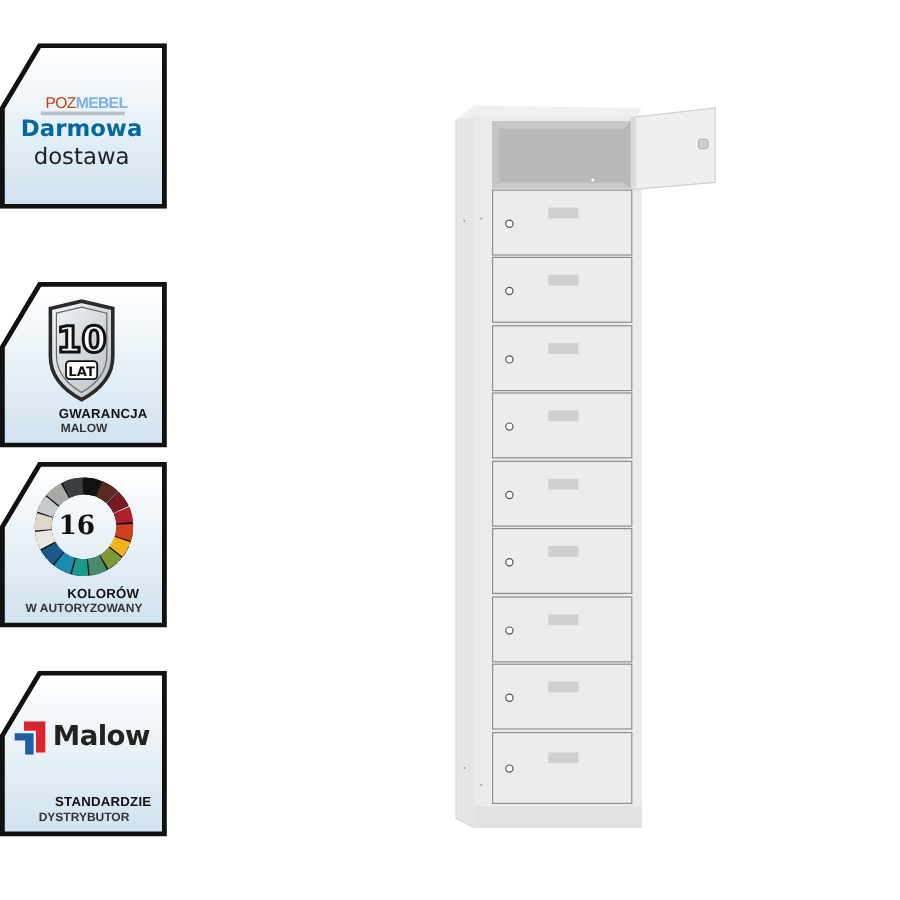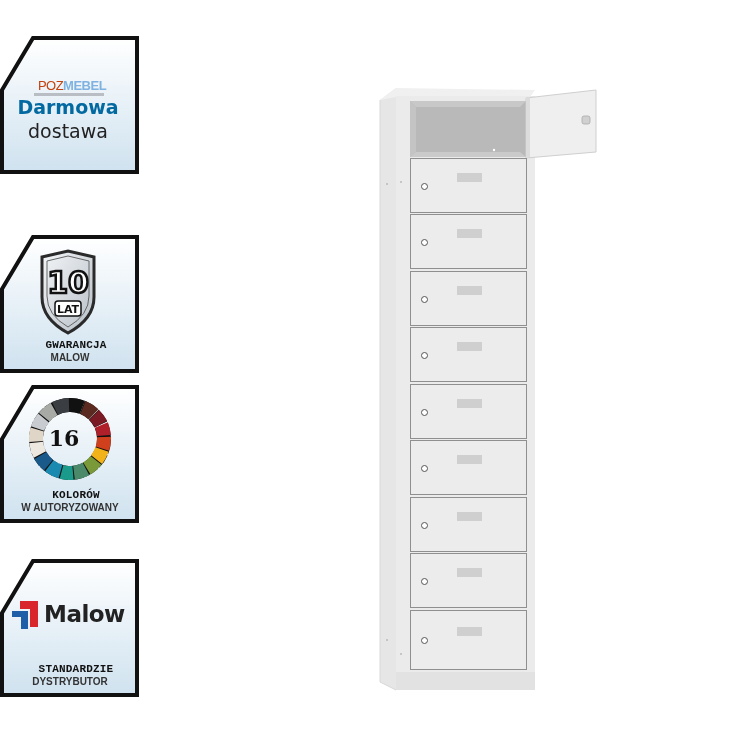--- a/index.html
+++ b/index.html
@@ -7,21 +7,21 @@
   .badge { position:absolute; left:0; width:140px; height:138px; }
   .badge svg.frame { position:absolute; left:0; top:0; }
   .badge .content { position:absolute; left:0; top:0; width:140px; height:138px; text-align:center; }
   .b1 { top:36px; } .b2 { top:210px;margin-top:25px; } .b3 { top:385px; } .b4 { top:559px; }
   .brand-logo { position:absolute; left:32px; top:42px; width:80px; font-size:13px; letter-spacing:-0.5px; }
   .brand-logo .poz { color:#c2410c; font-weight:normal; }
   .brand-logo .mebel { color:#7fb2e0; font-weight:bold; }
   .brand-sub { position:absolute; left:34px; top:57px; width:70px; height:3px; background:#b9bec4; }
   .b1 .line1 { position:absolute; left:0; width:136px; top:60px; font-family:"DejaVu Sans", sans-serif; font-weight:bold; font-size:19px; color:#0369a1; }
   .b1 .line2 { position:absolute; left:0; width:136px; top:84px; font-family:"DejaVu Sans", sans-serif; font-size:19px; color:#222; }
-  .caps1 { position:absolute; left:6px; width:140px; font-weight:bold; font-size:11px; color:#111; letter-spacing:0.2px;font-family:Liberation Mono, monospace; }
+  .caps1 { position:absolute; left:16px; width:140px; font-weight:bold; font-size:11px; color:#111; letter-spacing:0.2px; }
   .caps2 { position:absolute; left:0; width:140px; font-weight:bold; font-size:10px; color:#333; }
   .shield { position:absolute; left:38px; top:14px; }
   .wheel { position:absolute; left:28px; top:12px; }
   .wheel-num { position:absolute; left:28px; top:40px; width:72px; font-family:"DejaVu Serif", serif; font-weight:bold; font-size:22px; color:#111; }
   .malow-text { position:absolute; left:44px; top:42px; font-family:"DejaVu Sans", sans-serif; font-weight:bold; font-size:23px; color:#222; letter-spacing:-0.5px; }
   .door { position:absolute; left:410px; width:117px; height:55px; background:#ececec; border:1px solid #8f8f8f; box-sizing:border-box; }
   .door .lock { position:absolute; left:10px; top:24px; width:7px; height:7px; border-radius:50%; border:1.5px solid #555; background:#fff; box-sizing:border-box; }
   .door .label-plate { position:absolute; left:46px; top:14px; width:25px; height:9px; background:#cfcfcf; }
 </style>
 </head>

